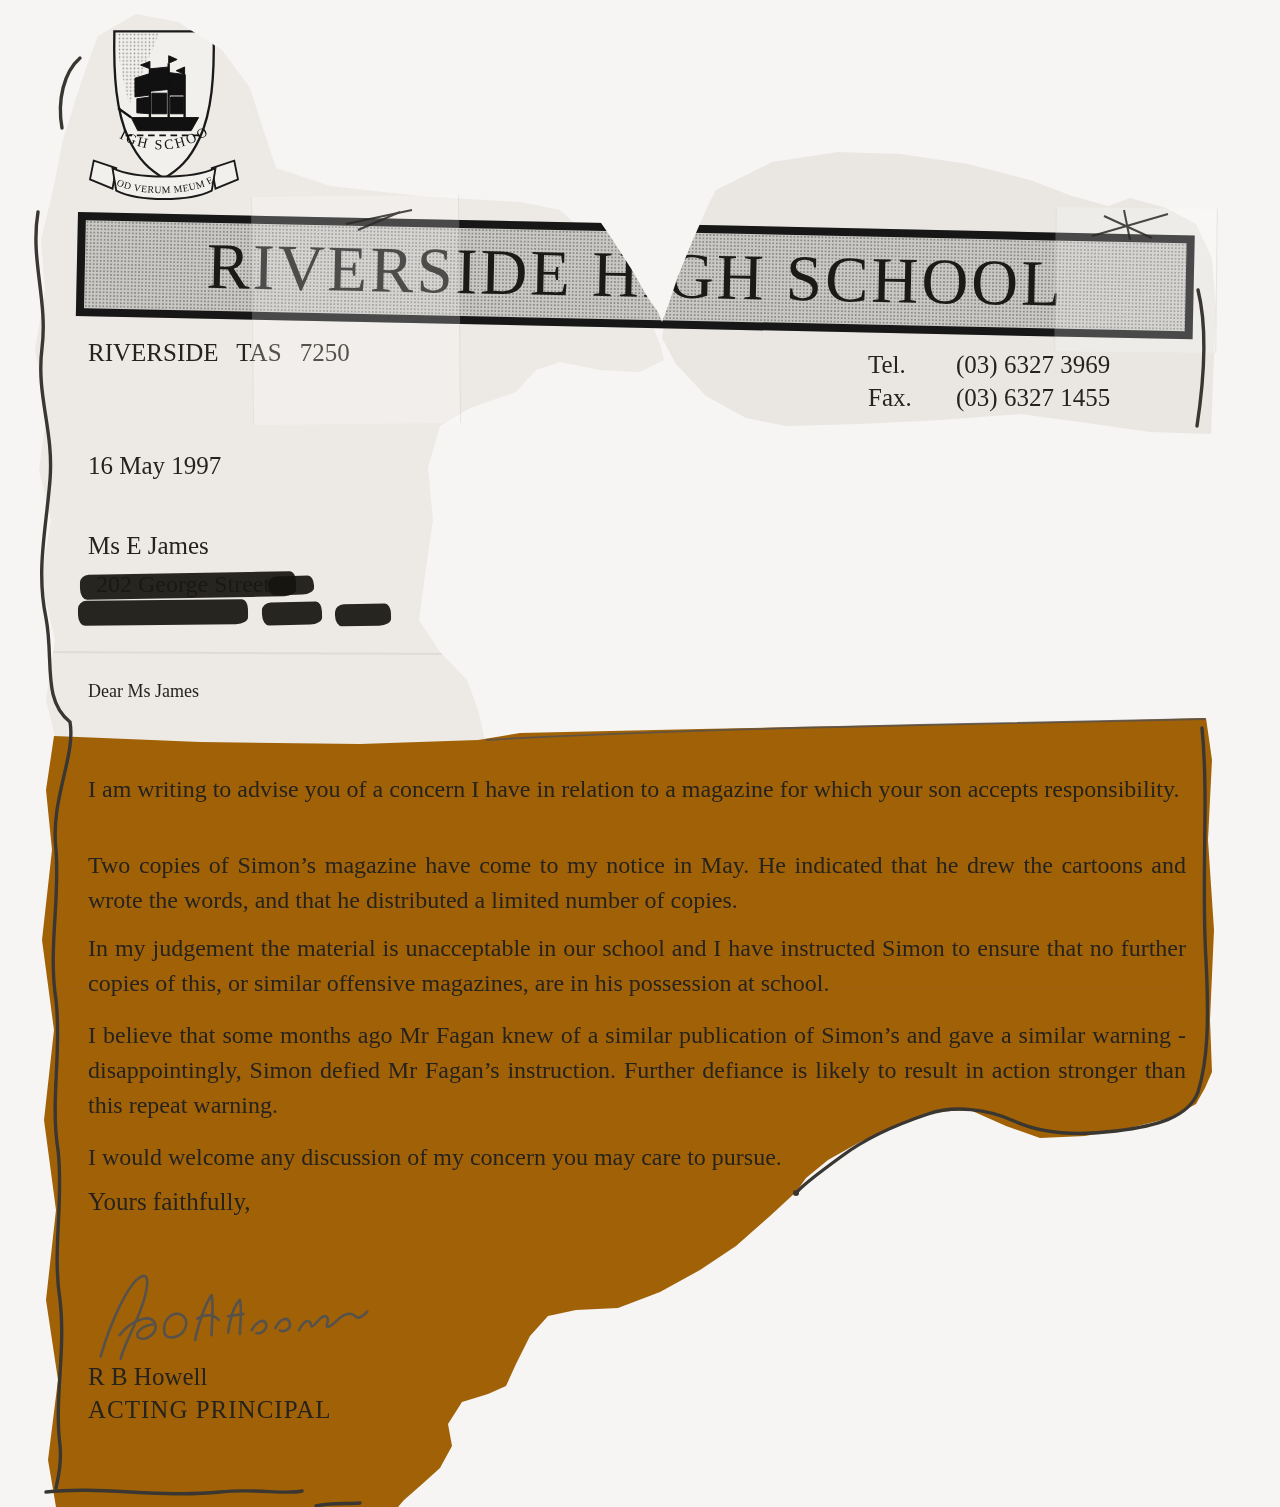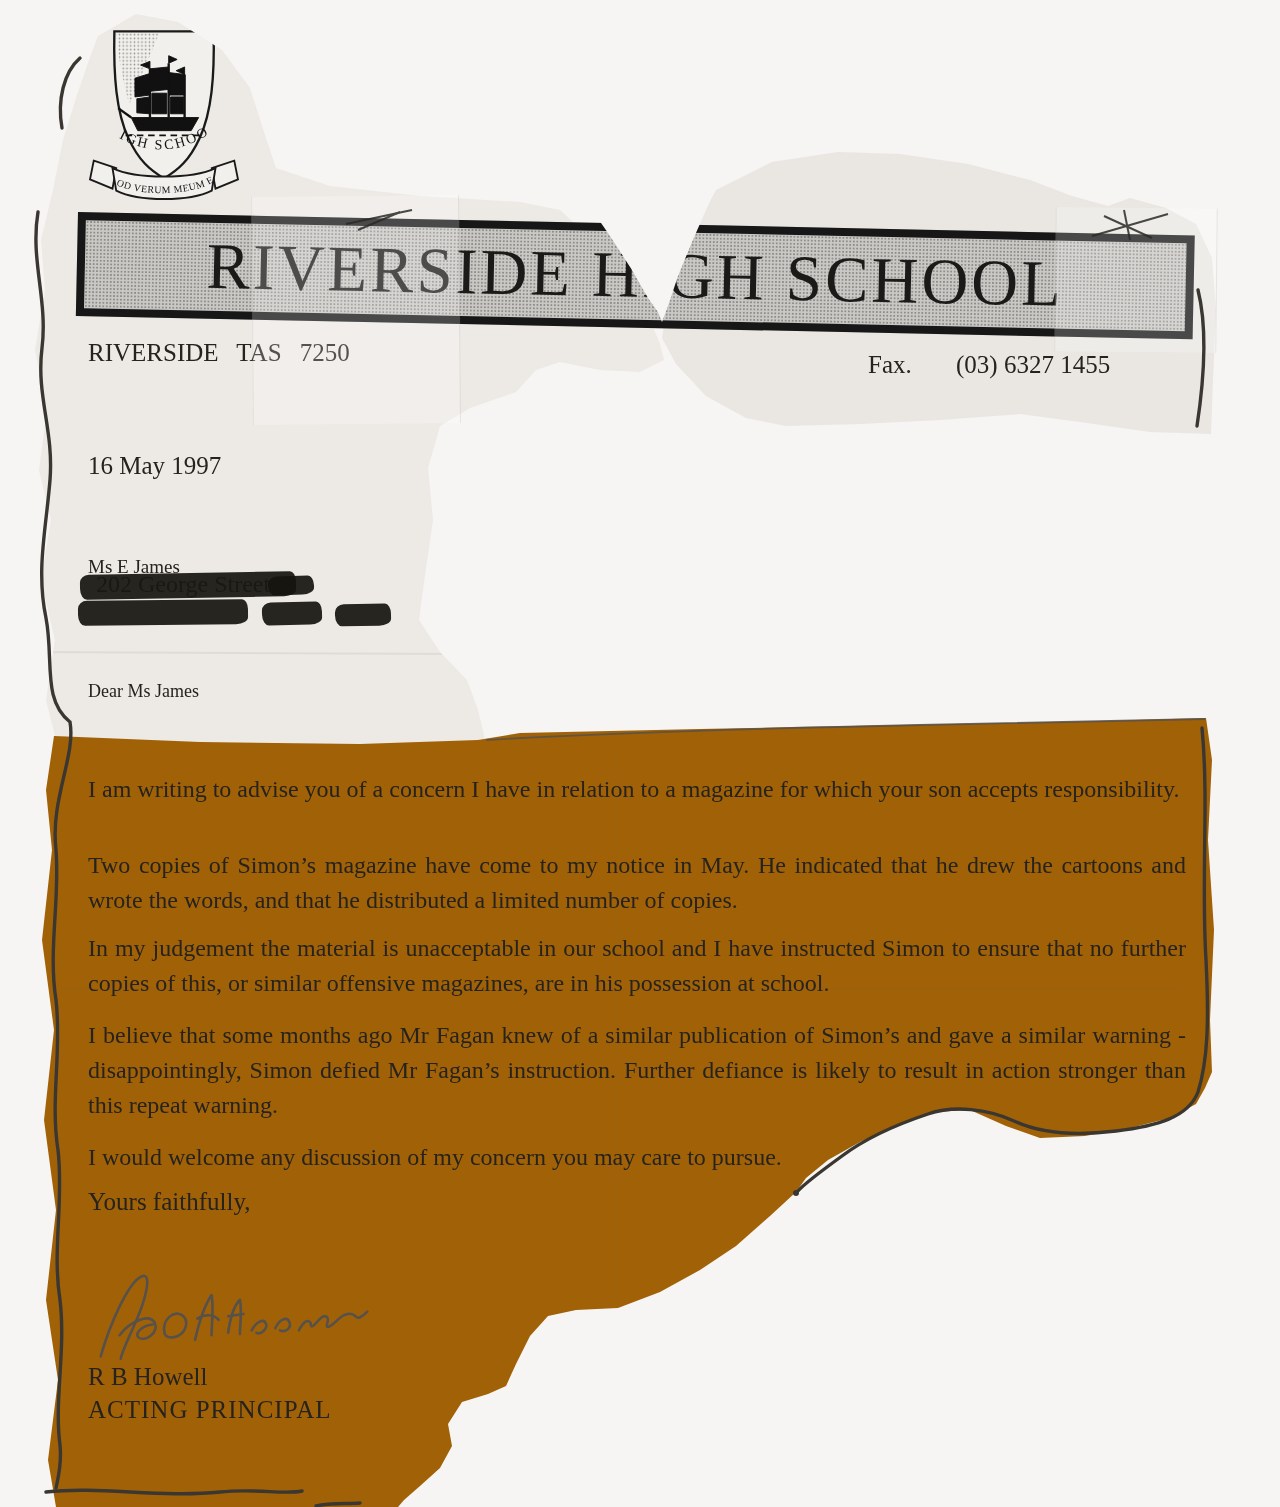--- a/index.html
+++ b/index.html
@@ -39,21 +39,21 @@
     clip-path:polygon(588px 204px,610px 236px,632px 270px,648px 298px,658px 312px,662px 322px,668px 306px,678px 276px,692px 242px,706px 210px,716px 188px,698px 176px,664px 182px,626px 190px,600px 196px);
   }
 
   
   .addr{position:absolute;left:88px;top:337px;font-size:25px;line-height:31px;}
   .addr .l2{word-spacing:12px;}
   .telfax{position:absolute;left:868px;top:348px;font-size:25px;line-height:33px;}
   .telfax .lab{display:inline-block;width:88px;}
 
   .dateline{position:absolute;left:88px;top:452px;font-size:25px;}
-  .recipient{position:absolute;left:88px;top:556px;font-size:19px;}
+  .recipient{position:absolute;left:88px;top:532px;font-size:25px;}
   .streethint{position:absolute;left:96px;top:571px;font-size:24px;color:#55504a;}
   .redact{position:absolute;background:#16130f;border-radius:9px 6px 12px 7px/8px 10px 7px 11px;opacity:.92;}
   .salutation{position:absolute;left:88px;top:681px;font-size:18px;}
 
   
   .para{position:absolute;left:88px;width:1098px;font-size:24px;line-height:35px;text-align:justify;}
   .closing{position:absolute;left:88px;top:1188px;font-size:25px;}
   .signame{position:absolute;left:88px;top:1363px;font-size:25px;}
   .sigtitle{position:absolute;left:88px;top:1396px;font-size:25px;letter-spacing:1px;}
 
@@ -119,20 +119,21 @@
     <div class="redact" style="left:262px;top:602px;width:60px;height:23px;transform:rotate(-1.4deg);"></div>
     <div class="redact" style="left:335px;top:604px;width:56px;height:22px;transform:rotate(-1deg);"></div>
 
     <div class="salutation">Dear Ms James</div>
 
     <div class="crease" style="left:40px;top:652px;width:420px;height:2px;transform:rotate(.3deg);"></div>
   </div>
 
   <div id="pieceB" class="piece">
     <div class="telfax">
+      <div><span class="lab">Tel.</span><span>(03) 6327 3969</span></div>
       <div><span class="lab">Fax.</span><span>(03) 6327 1455</span></div>
     </div>
   </div>
 
   <div id="pieceC" class="piece">
     <p class="para" style="top:748px;">I am writing to advise you of a concern I have in relation to a magazine for which your son accepts responsibility.</p>
     <p class="para" style="top:824px;">Two copies of Simon’s magazine have come to my notice in May.  He indicated that he drew the cartoons and wrote the words, and that he distributed a limited number of copies.</p>
     <p class="para" style="top:907px;">In my judgement the material is unacceptable in our school and I have instructed Simon to ensure that no further copies of this, or similar offensive magazines, are in his possession at school.</p>
     <p class="para" style="top:994px;">I believe that some months ago Mr Fagan knew of a similar publication of Simon’s and gave a similar warning - disappointingly, Simon defied Mr Fagan’s instruction.   Further defiance is likely to result in action stronger than this repeat warning.</p>
     <p class="para" style="top:1116px;">I would welcome any discussion of my concern you may care to pursue.</p>

